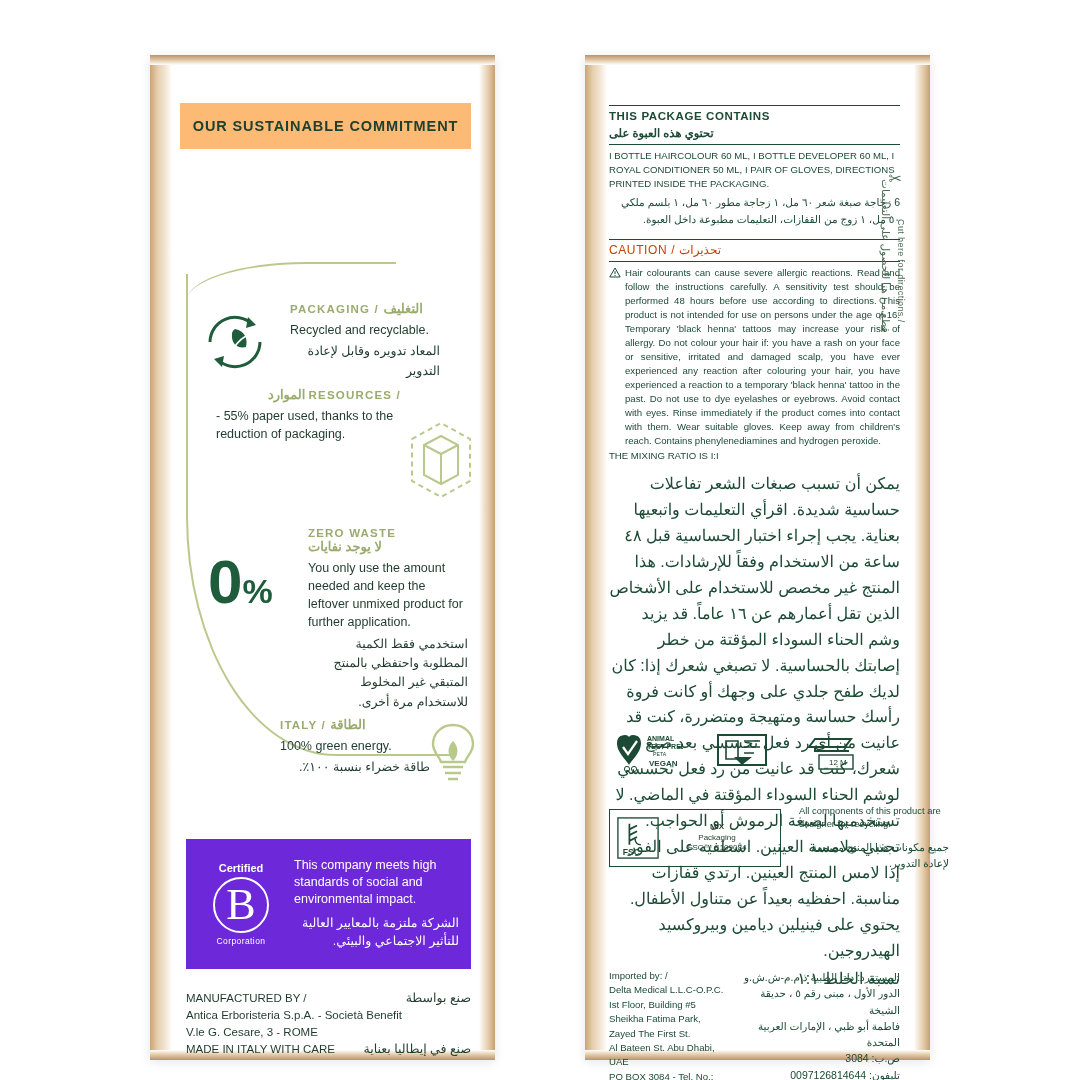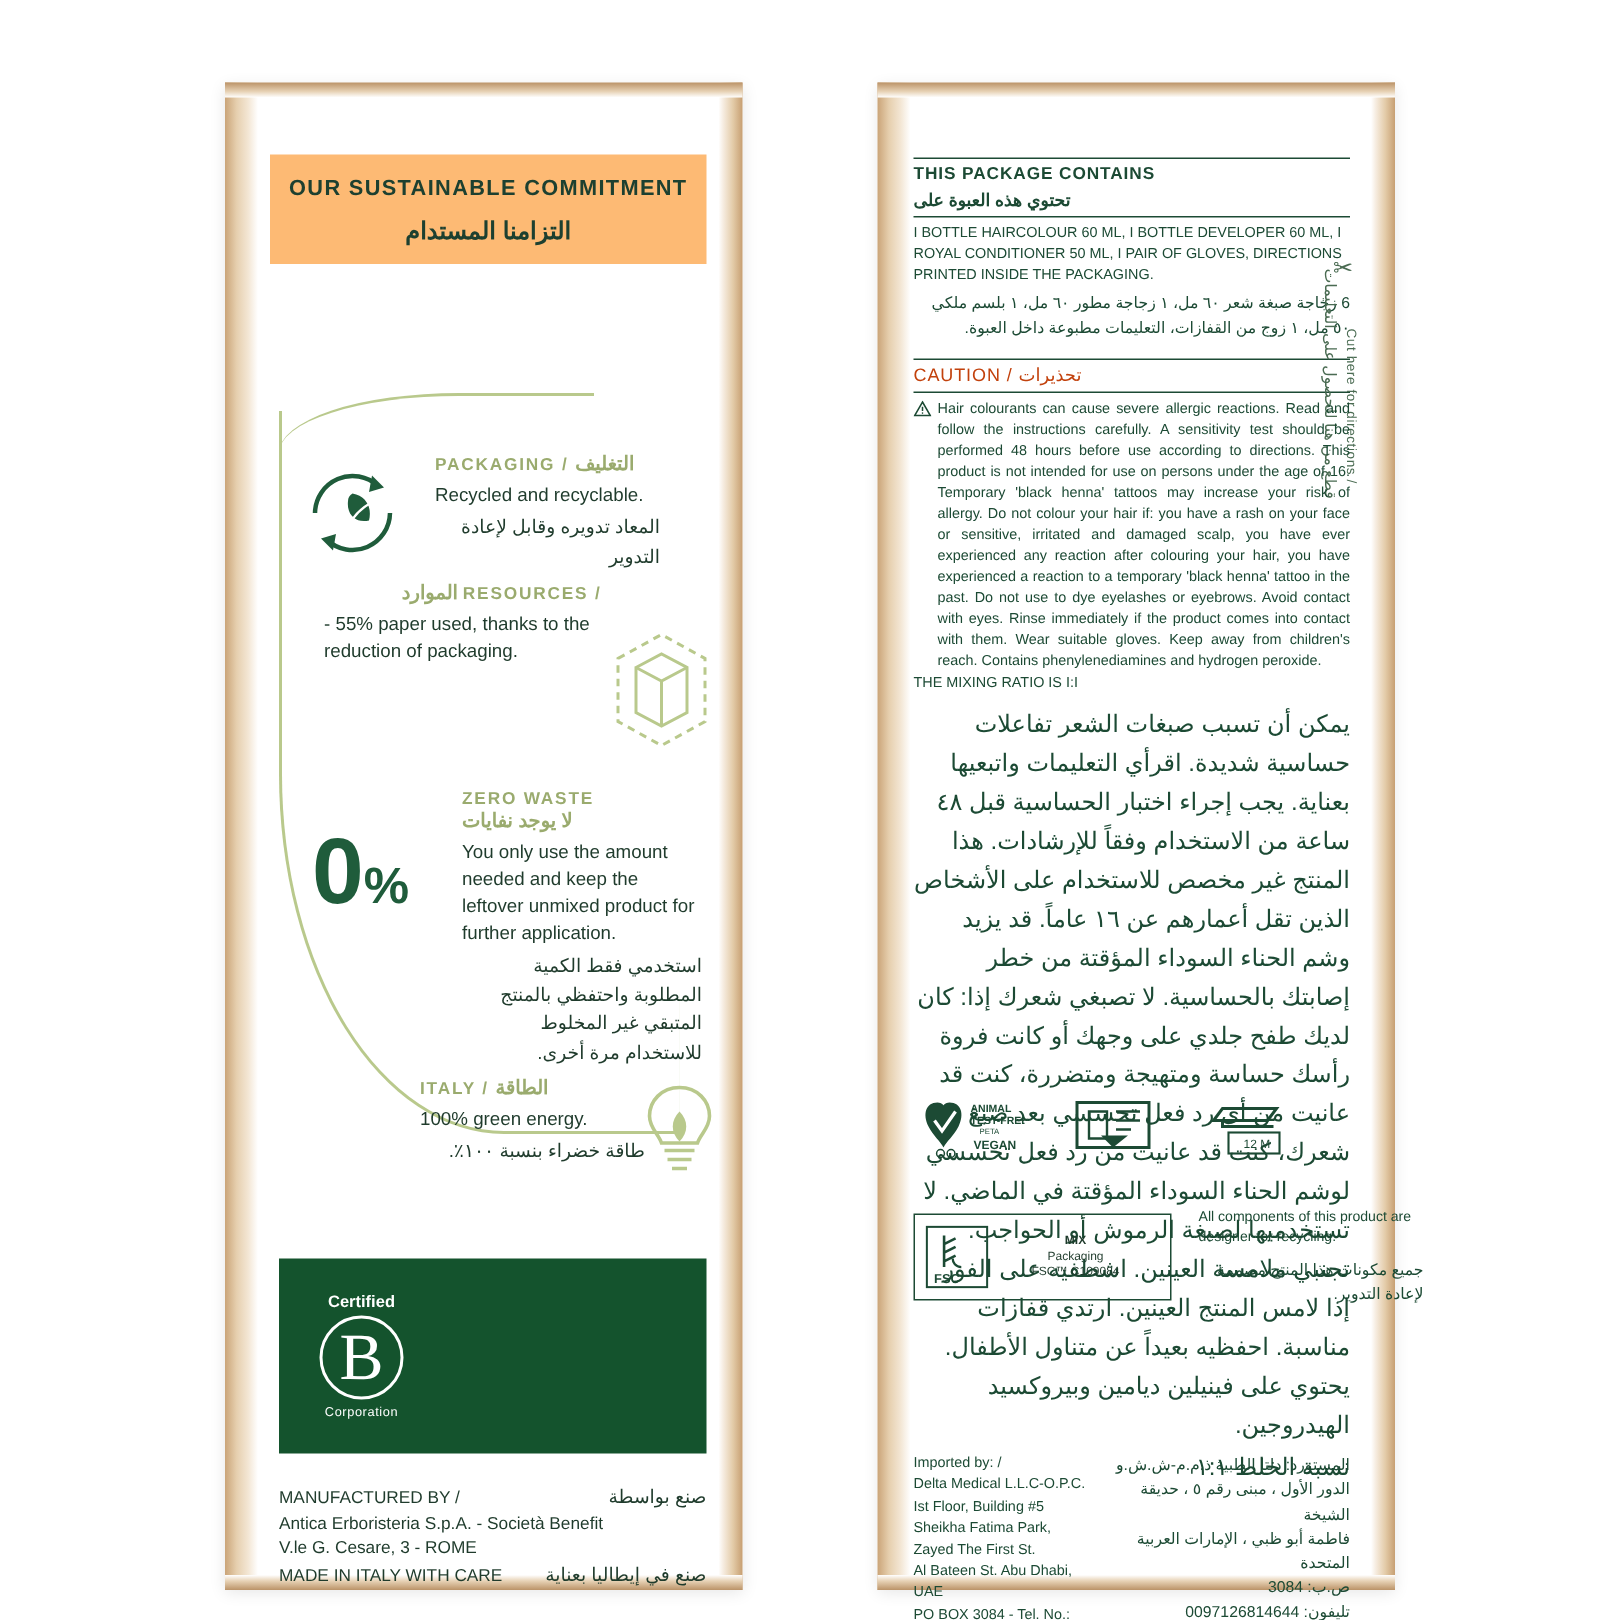--- a/index.html
+++ b/index.html
@@ -81,21 +81,21 @@
 
   .leaf-icon{position:absolute;left:22px;top:240px;width:66px;height:66px;}
   .box-icon{position:absolute;left:222px;top:340px;width:78px;height:92px;}
   .zero-icon{position:absolute;left:28px;top:482px;width:86px;height:76px;
     font-size:62px;color:#1f5c3b;font-weight:700;line-height:1;}
   .bulb-icon{position:absolute;left:240px;top:648px;width:66px;height:76px;}
 
   
   .bcorp{
     position:absolute;left:6px;right:0;top:770px;height:130px;
-    background:#14532d;color:#fff;display:flex;align-items:center;padding:10px 12px;box-sizing:border-box;
+    background:#6d28d9;color:#fff;display:flex;align-items:center;padding:10px 12px;box-sizing:border-box;
   }
   .bcorp .mark{width:86px;text-align:center;flex:0 0 86px;}
   .bcorp .mark .t{font-size:11px;font-weight:700;}
   .bcorp .mark .b{font-size:44px;line-height:.95;font-weight:400;font-family:"Liberation Serif",serif;
     border:2px solid #fff;border-radius:50%;width:52px;height:52px;margin:3px auto;display:flex;align-items:center;justify-content:center;}
   .bcorp .mark .c{font-size:8.5px;letter-spacing:.4px;}
   .bcorp .txt{flex:1;padding-left:10px;}
   .bcorp .txt .en{font-size:12.5px;line-height:1.35;}
   .bcorp .txt .ar{font-size:12.5px;line-height:1.5;direction:rtl;text-align:right;margin-top:6px;}
 
@@ -151,21 +151,20 @@
   <div class="carton" id="panel-left">
     <div class="edge-left"></div>
     <div class="edge-right"></div>
     <div class="edge-top"></div>
     <div class="edge-bottom"></div>
 
     <div class="lp-inner">
 
       <div class="green-header">
         <div class="en">OUR SUSTAINABLE COMMITMENT</div>
-        <div class="ar">التزامنا المستدام</div>
       </div>
 
       <div class="swoosh2"></div>
       <div class="swoosh"></div>
 
       <div class="leaf-icon">
         <svg viewBox="0 0 66 66" width="66" height="66">
           <path d="M8 33a25 25 0 0 1 42-18" fill="none" stroke="#1f5c3b" stroke-width="3"></path>
           <path d="M58 33a25 25 0 0 1-42 18" fill="none" stroke="#1f5c3b" stroke-width="3"></path>
           <polygon points="46,8 54,16 44,19" fill="#1f5c3b"></polygon>
@@ -228,20 +227,24 @@
         </div>
         <div class="body-en">100% green energy.</div>
         <div class="body-ar">طاقة خضراء بنسبة ١٠٠٪.</div>
       </div>
 
       <div class="bcorp">
         <div class="mark">
           <div class="t">Certified</div>
           <div class="b">B</div>
           <div class="c">Corporation</div>
+        </div>
+        <div class="txt">
+          <div class="en">This company meets high standards of social and environmental impact.</div>
+          <div class="ar">الشركة ملتزمة بالمعايير العالية للتأثير الاجتماعي والبيئي.</div>
         </div>
       </div>
 
       <div class="mfg">
         <div class="row">
           <span>MANUFACTURED BY /</span>
           <span class="ar">صنع بواسطة</span>
         </div>
         <div>Antica Erboristeria S.p.A. - Società Benefit</div>
         <div>V.le G. Cesare, 3 - ROME</div>

